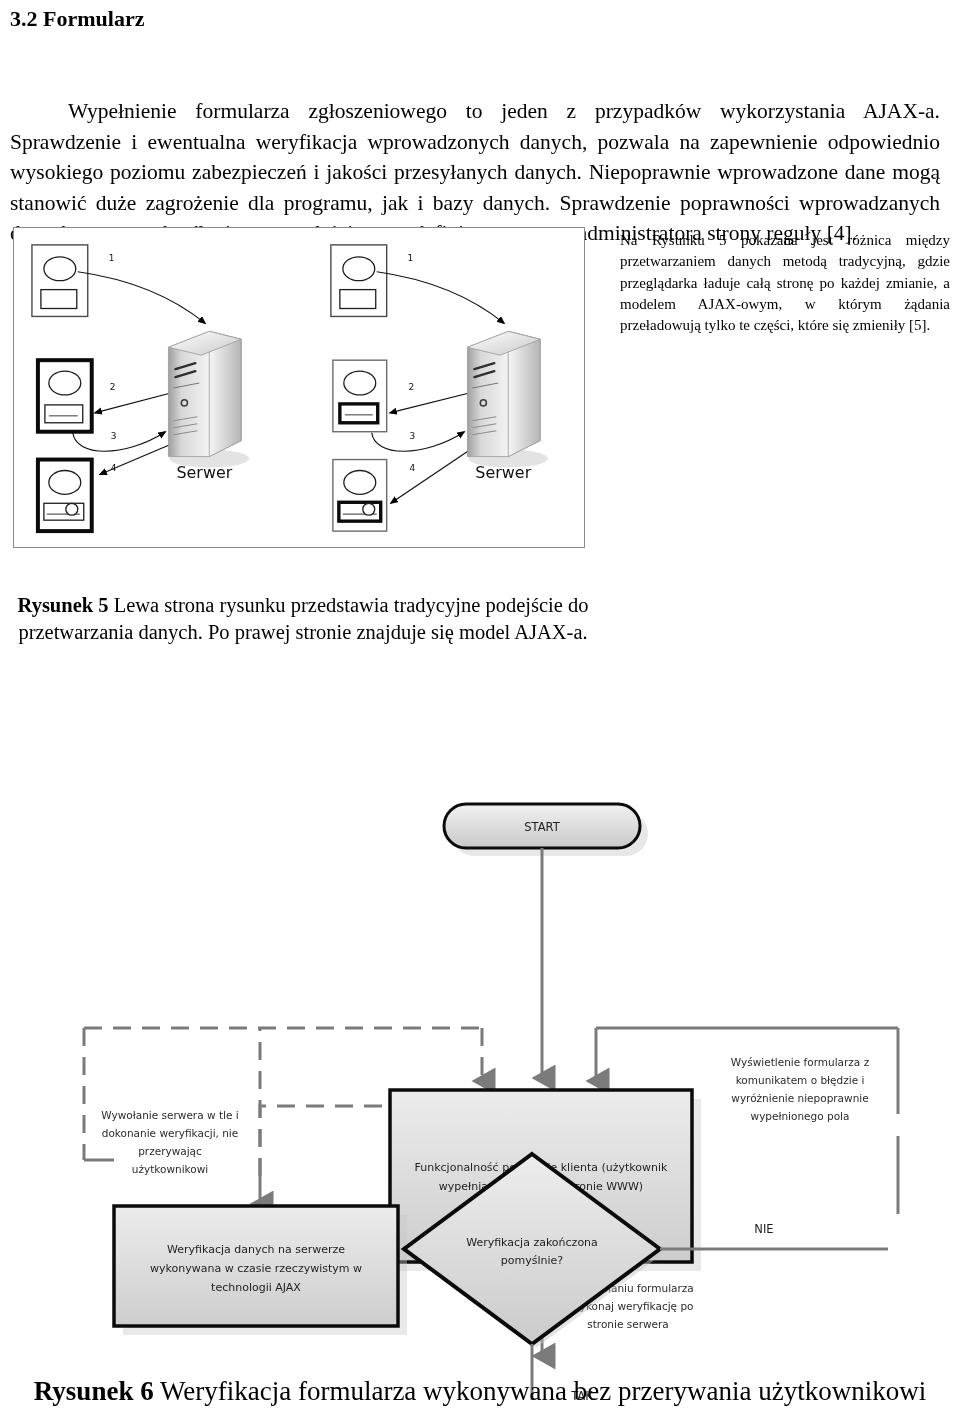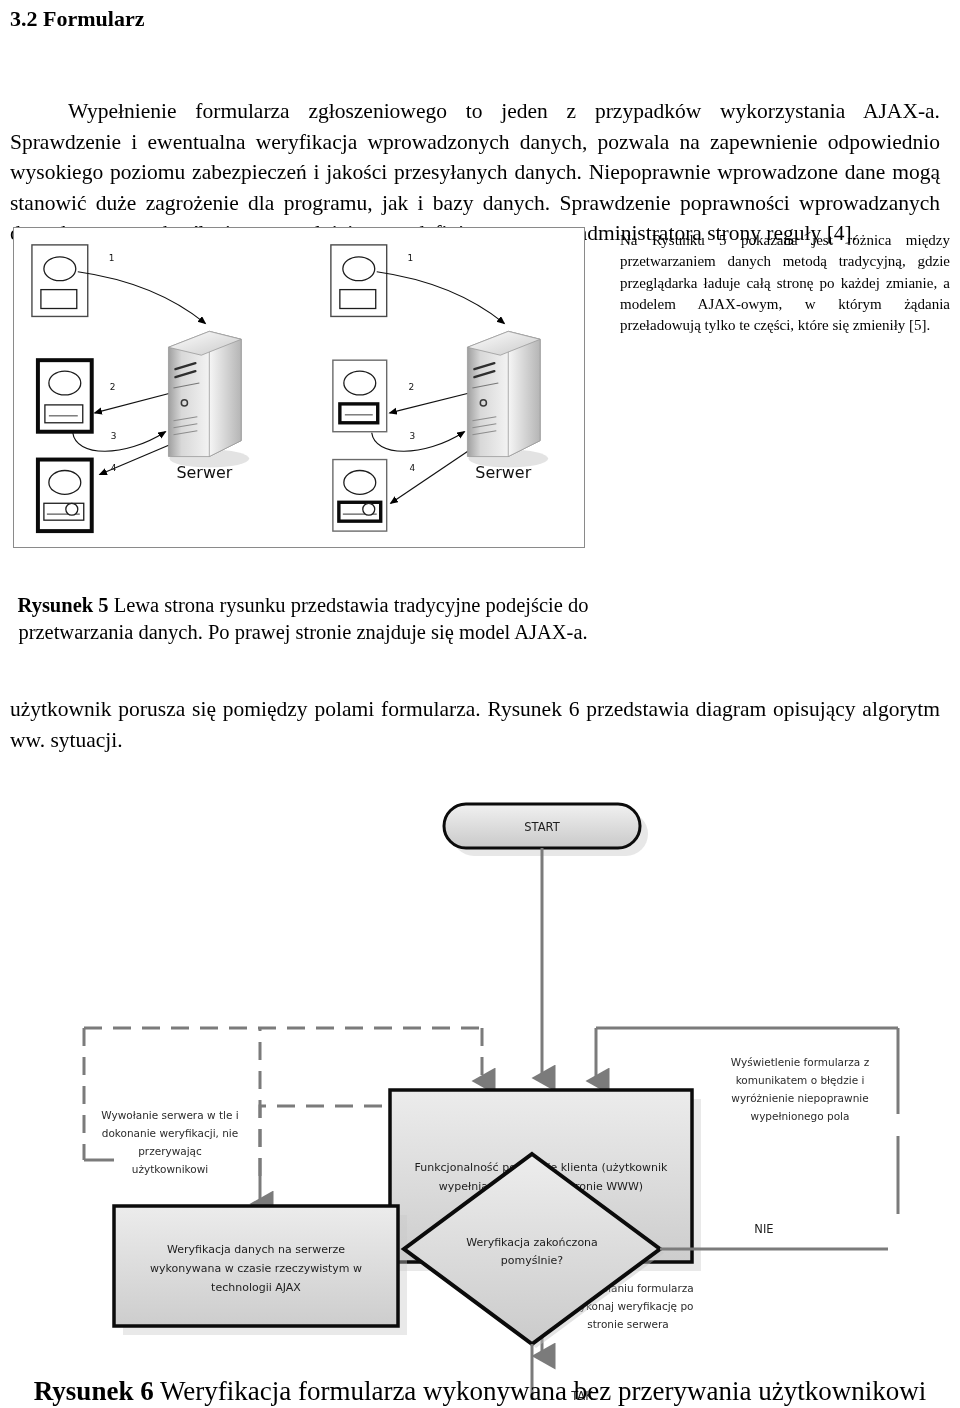--- a/index.html
+++ b/index.html
@@ -272,21 +272,20 @@
   </div>
 
   <div id="fig5-caption">
     <span class="lead">Rysunek 5</span>
     <span>Lewa strona rysunku przedstawia tradycyjne podejście do przetwarzania danych. Po prawej stronie znajduje się model AJAX-a.</span>
   </div>
 
   <div id="right-para-1" class="col-right">Na Rysunku 5 pokazana jest różnica między przetwarzaniem danych metodą tradycyjną, gdzie przeglądarka ładuje całą stronę po każdej zmianie, a modelem AJAX-owym, w którym żądania przeładowują tylko te części, które się zmieniły [5].</div>
 
 
-  <div id="tail-para" class="para">użytkownik porusza się pomiędzy polami formularza. Rysunek 6 przedstawia diagram opisujący algorytm ww. sytuacji.</div>
 
   <div id="fig6-wrap">
     <svg id="fig6-svg" viewBox="0 0 960 620">
       <defs>
         <linearGradient id="nodeFill" x1="0" y1="0" x2="0" y2="1">
           <stop offset="0%" stop-color="#f1f1f1"></stop>
           <stop offset="100%" stop-color="#c9c9c9"></stop>
         </linearGradient>
         <linearGradient id="nodeFill2" x1="0" y1="0" x2="0" y2="1">
           <stop offset="0%" stop-color="#ececec"></stop>

